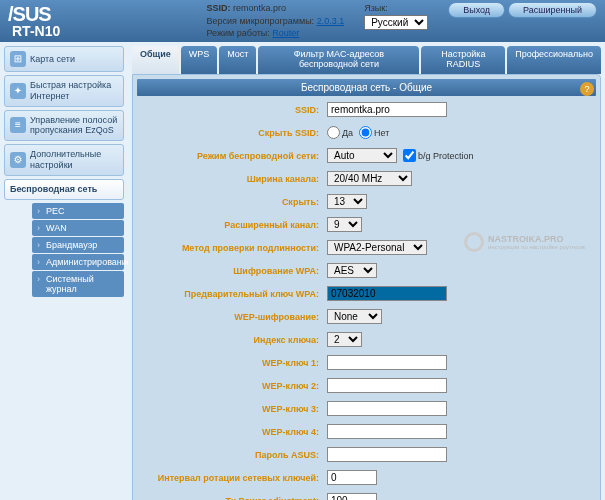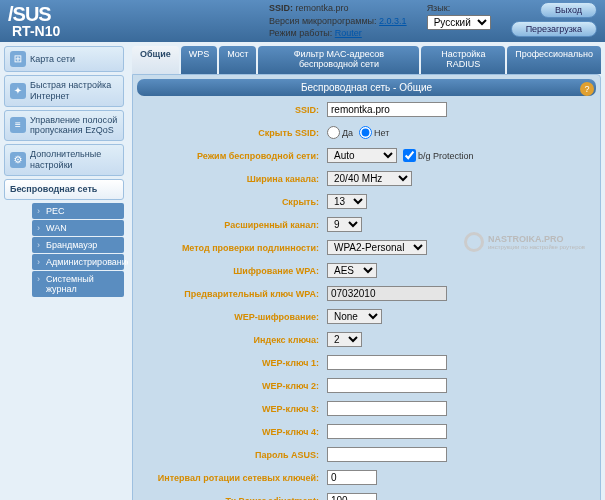--- a/index.html
+++ b/index.html
@@ -4,36 +4,36 @@
 <style>
 * { margin:0; padding:0; box-sizing:border-box; font-family:Arial,sans-serif; }
 body { background:#4a7ba8; width:605px; height:500px; overflow:hidden; font-size:10px; }
 .header { background:linear-gradient(#5a8dc0,#3a6a9a); height:42px; display:flex; align-items:center; padding:2px 8px; position:relative; }
 .logo { color:#fff; font-weight:bold; font-size:20px; letter-spacing:-1px; }
 .model { color:#fff; font-size:14px; font-weight:bold; margin-left:4px; }
 .logo-wrap { display:flex; flex-direction:column; line-height:1; }
 .hdr-info { margin-left:auto; font-size:9px; color:#333; display:flex; gap:20px; align-items:flex-start; }
 .hdr-block { line-height:1.4; }
 .hdr-block a { color:#0055aa; text-decoration:underline; }
-.hdr-btns { display:flex; flex-direction:column; gap:3px; align-items:flex-end; }
+.hdr-btns { display:flex; flex-direction:row; gap:3px; align-items:flex-end; }
 .hdr-btn { background:linear-gradient(#d0e8f8,#8ab8e0); border:1px solid #5a8dc0; border-radius:8px; padding:2px 14px; font-size:9px; cursor:pointer; color:#225; }
 .lang-sel { font-size:10px; padding:0 2px; }
 .body { display:flex; height:458px; }
 .sidebar { width:128px; padding:4px; background:#e6f0f8; }
 .side-item { background:linear-gradient(#e0eef8,#c8dcf0); border:1px solid #9ec0e0; border-radius:3px; margin-bottom:3px; padding:4px 5px; font-size:9px; color:#2a4a6a; cursor:pointer; display:flex; align-items:center; gap:4px; line-height:1.2; }
 .side-item.active { background:linear-gradient(#fff,#e8f0f8); font-weight:bold; }
 .side-sub { background:#5a8dc0; color:#fff; font-size:9px; padding:3px 6px 3px 14px; margin-bottom:1px; cursor:pointer; border-radius:2px; position:relative;margin-left:28px; }
 .side-sub::before { content:"›"; position:absolute; left:5px; color:#cde; }
 .side-icon { width:16px; height:16px; background:#7aaad8; border-radius:3px; flex-shrink:0; display:flex; align-items:center; justify-content:center; font-size:10px; color:#fff; }
 .main { flex:1; padding:4px; background:#e6f0f8; overflow:auto; position:relative; }
 .tabs { display:flex; gap:2px; }
 .tab { background:linear-gradient(#5a8dc0,#3a6a9a); color:#fff; font-size:9px; padding:4px 8px; border-radius:4px 4px 0 0; cursor:pointer; text-align:center; line-height:1.1; }
 .tab.active { background:linear-gradient(#f0f4f8,#d8e4f0); color:#2a4a6a; font-weight:bold; }
 .panel { background:#c8dcec; border:1px solid #9ec0e0; border-radius:0 4px 4px 4px; padding:4px; }
-.panel-title { background:linear-gradient(#5a8dc0,#3a6a9a); color:#fff; text-align:center; font-size:10px; padding:3px; border-radius:7px; margin-bottom:4px; }
+.panel-title { background:linear-gradient(#5a8dc0,#3a6a9a); color:#fff; text-align:center; font-size:10px; padding:3px; border-radius:1px; margin-bottom:4px; }
 .form-row { display:flex; align-items:center; margin-bottom:3px; min-height:20px; }
 .form-label { width:190px; text-align:right; padding-right:8px; color:#d68c00; font-size:9px; font-weight:bold; }
 .form-ctl { flex:1; display:flex; align-items:center; gap:6px; }
 .form-ctl input[type=text] { font-size:10px; padding:1px 3px; border:1px solid #888; }
 .form-ctl select { font-size:10px; padding:0 2px; border:1px solid #888; }
 .form-ctl label { font-size:9px; color:#333; display:flex; align-items:center; gap:2px; }
 .watermark { position:absolute; right:20px; top:190px; color:#bbb; font-size:9px; font-weight:bold; text-align:left; pointer-events:none; display:flex; align-items:center; gap:4px; }
 .watermark .gear { width:20px; height:20px; border:3px solid #ccc; border-radius:50%; position:relative; }
 .help-ico { width:14px; height:14px; background:#e0a030; border-radius:50%; color:#fff; text-align:center; font-size:9px; line-height:14px; cursor:pointer; float:right; margin-top:-18px; margin-right:2px; }
 </style>
@@ -50,21 +50,21 @@
       <div><b>SSID:</b> <span>remontka.pro</span></div>
       <div><span>Версия микропрограммы:</span> <a href="#">2.0.3.1</a></div>
       <div><span>Режим работы:</span> <a href="#">Router</a></div>
     </div>
     <div class="hdr-block">
       <div>Язык:</div>
       <select class="lang-sel"><option>Русский</option></select>
     </div>
     <div class="hdr-btns">
       <button class="hdr-btn">Выход</button>
-      <button class="hdr-btn">Перезагрузка</button>
+      <button class="hdr-btn">Расширенный</button>
     </div>
   </div>
 </div>
 
 <div class="body">
   <div class="sidebar">
     <div class="side-item">
         <span class="side-icon">⊞</span>
         <span>Карта сети</span>
       </div>
@@ -158,21 +158,21 @@
         </div>
       <div class="form-row">
           <div class="form-label">Шифрование WPA:</div>
           <div class="form-ctl">
             <select style="width:50px"><option>AES</option></select>
           </div>
         </div>
       <div class="form-row">
           <div class="form-label">Предварительный ключ WPA:</div>
           <div class="form-ctl">
-            <input type="text" style="width: 120px; background: #e5e5e5;" value="07032010">
+            <input type="text" style="width: 120px; background: #0369a1;" value="07032010">
           </div>
         </div>
       <div class="form-row">
           <div class="form-label">WEP-шифрование:</div>
           <div class="form-ctl">
             <select style="width:55px"><option>None</option></select>
           </div>
         </div>
       <div class="form-row">
           <div class="form-label">Индекс ключа:</div>

